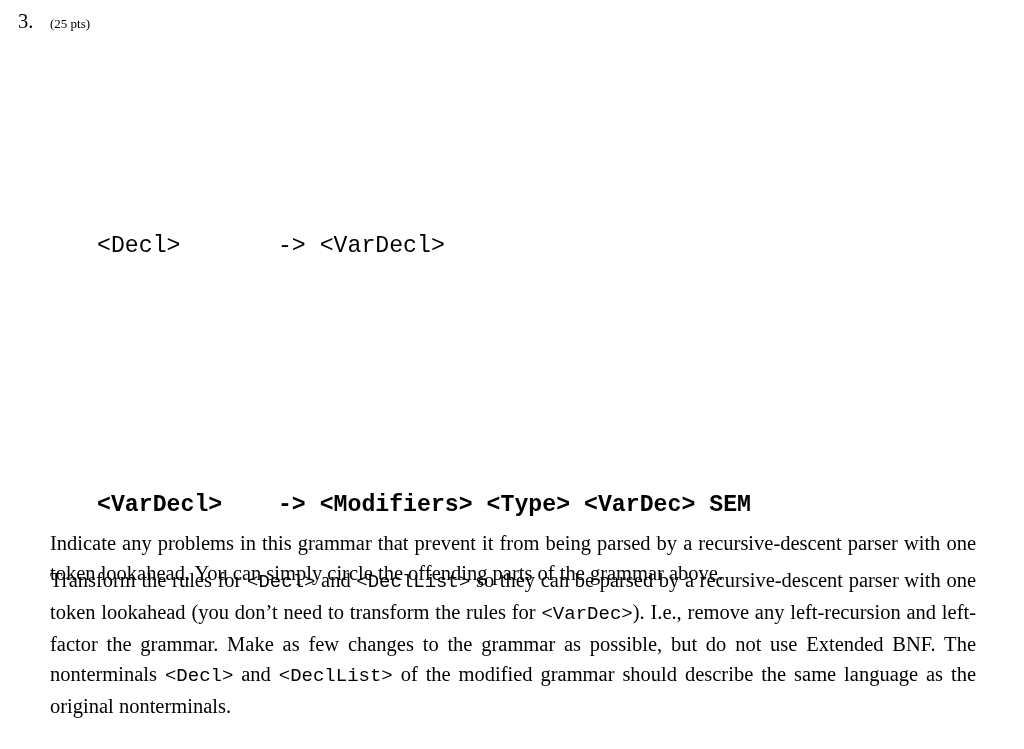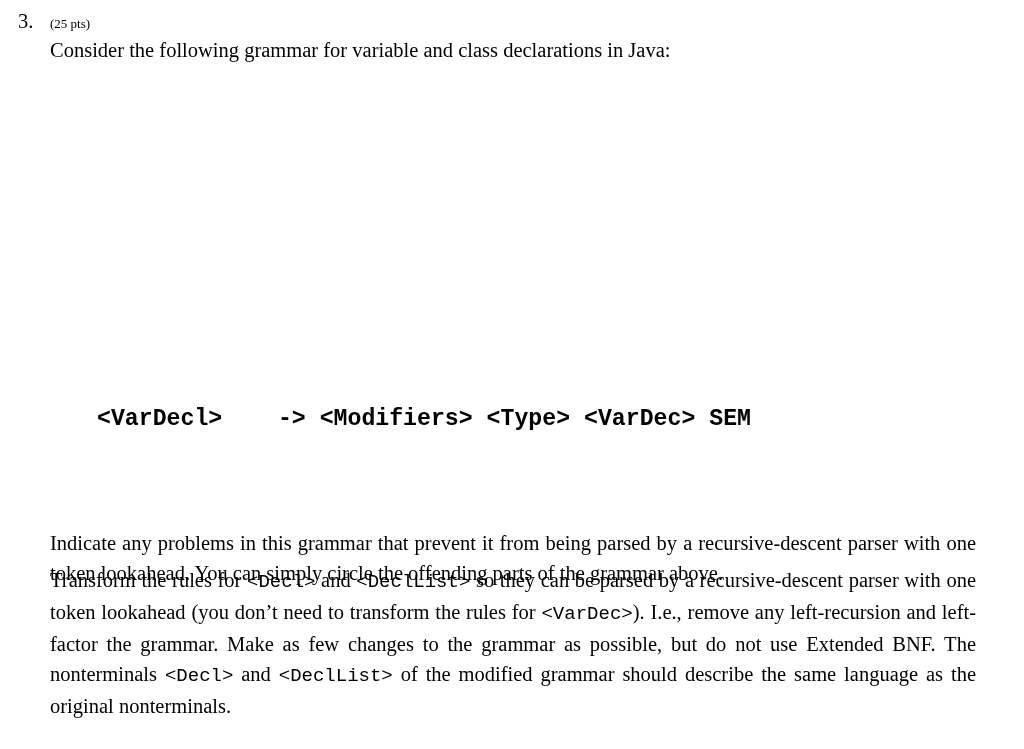--- a/index.html
+++ b/index.html
@@ -97,26 +97,26 @@
 </head>
 <body>
 
 <div class="page">
 
   <div class="problem">
     <div class="problem-line">
       <span class="problem-number">3.</span>
       <span class="problem-points">(25 pts)</span>
     </div>
-    <div class="intro-line">Consider the following grammar for variable and class declarations in Java:</div>
   </div>
 
   <div class="grammar">
 
     <div class="rule-group">
+      <div class="g-line">&lt;Decl&gt;       -&gt; &lt;VarDecl&gt;</div>
     </div>
 
     <div class="rule-group">
       <div class="g-line">&lt;VarDecl&gt;    -&gt; &lt;Modifiers&gt; &lt;Type&gt; &lt;VarDec&gt; SEM</div>
     </div>
 
     
 
     
 

